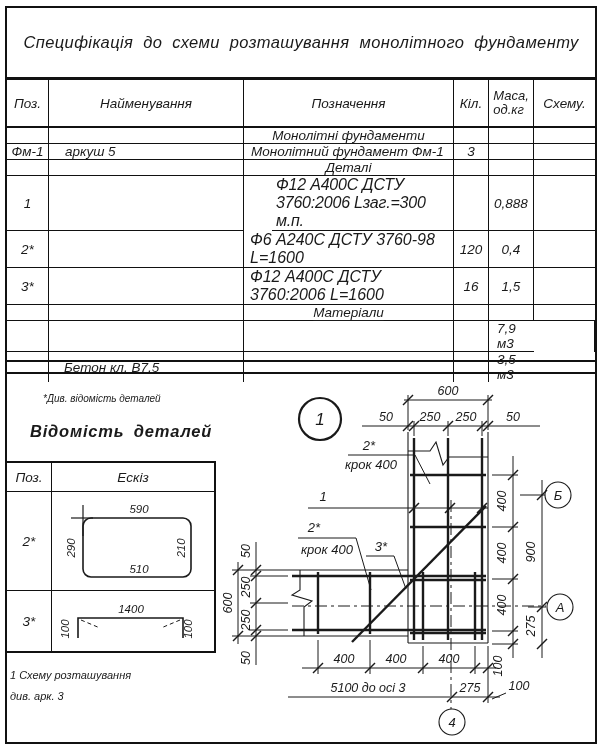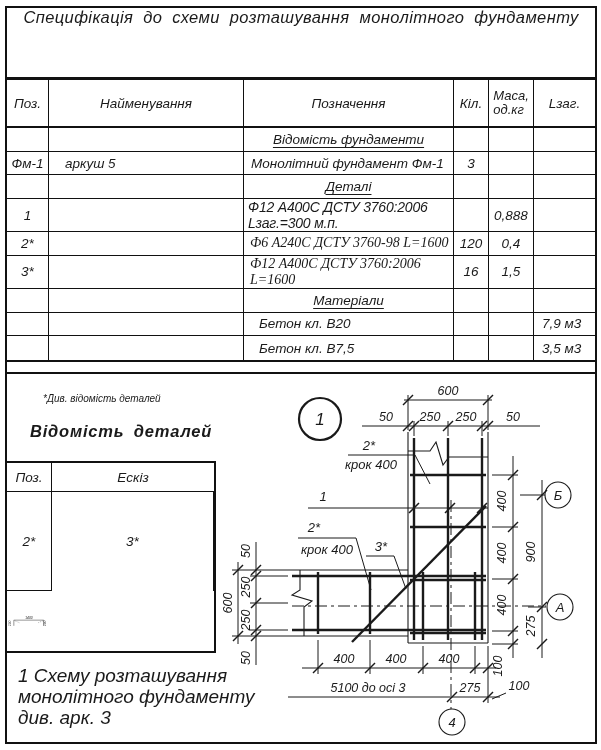--- a/index.html
+++ b/index.html
@@ -5,55 +5,55 @@
   html,body{margin:0;padding:0;}
   body{
     width:601px;height:750px;position:relative;background:#fff;
     font-family:"Liberation Sans",sans-serif;font-style:italic;color:#1a1a1a;
     overflow:hidden;
   }
   .frame{position:absolute;left:5px;top:6px;width:592px;height:738px;
     border:2px solid #111;box-sizing:border-box;}
   
   .titlebox{position:absolute;left:5px;top:6px;width:592px;height:73px;box-sizing:border-box;
-    border:2px solid #111;display:flex;align-items:flex-start;justify-content:center;}
+    border:2px solid #111;display:flex;align-items:center;justify-content:center;}
   .titlebox .t{font-size:16.5px;letter-spacing:.4px;word-spacing:5px;}
   
   .spec{position:absolute;left:5px;top:78px;width:592px;height:284px;box-sizing:border-box;
     border:2px solid #111;display:grid;
     grid-template-columns:42px 195px 210px 35px 45px 1fr;
     grid-template-rows:48px repeat(9,1fr);}
   .cell{border-right:1.5px solid #111;border-bottom:1.3px solid #111;
     display:flex;align-items:center;font-size:13.5px;min-width:0;}
   .cell.lc{border-right:none;}
   .cell.lr{border-bottom:none;}
   .cell.hdr{border-bottom:2.2px solid #111;justify-content:center;text-align:center;}
   .cell.c0,.cell.c3,.cell.c4{justify-content:center;text-align:center;}
   .cell.c1{padding-left:16px;}
   .cell.c2{padding-left:7px;}
   .cell.c5{padding-left:8px;}
   .cell.grp{justify-content:center;padding-left:0;text-decoration:underline;text-underline-offset:3px;}
-  .cell.small{font-size:14px;letter-spacing:-0.2px;padding-left:4px;}
-  .cell.med{font-size:14px;padding-left:6px;font-family:Liberation Serif, serif;}
+  .cell.small{font-size:16px;letter-spacing:-0.2px;padding-left:4px;margin-left:28px;}
+  .cell.med{font-size:16px;padding-left:6px;}
   .cell.pad15{padding-left:15px;}
   .mass2{display:flex;flex-direction:column;line-height:1.08;font-size:13px;text-align:left;}
   
   .sep{position:absolute;left:5px;top:372px;width:592px;height:2px;background:#111;}
   .footnote{position:absolute;left:16px;top:393px;font-size:10px;margin-left:27px;}
   .vheading{position:absolute;left:30px;top:422px;font-size:16.5px;letter-spacing:.8px;word-spacing:4px;font-weight:bold;}
   
   .details{position:absolute;left:5px;top:461px;width:211px;height:192px;box-sizing:border-box;
     border:2px solid #111;display:grid;grid-template-columns:45px 1fr;
     grid-template-rows:29px 99px 1fr;}
   .dcell{border-right:1.5px solid #111;border-bottom:1.5px solid #111;
     display:flex;align-items:center;justify-content:center;font-size:13.5px;min-width:0;}
   .dcell.lc{border-right:none;}
   .dcell.lr{border-bottom:none;}
   .sketchcell{padding:0;}
-  .bottomnote{position:absolute;left:18px;top:665px;font-size:19px;line-height:21px;}
+  .bottomnote{position:absolute;left:10px;top:665px;font-size:11px;line-height:21px;}
   svg{display:block;}
   .draw{position:absolute;left:0;top:0;pointer-events:none;}
   text{fill:#1a1a1a;font-family:"Liberation Sans",sans-serif;font-style:italic;}
 </style>
 </head>
 <body>
 
 <div class="frame"></div>
 
 <div class="titlebox">
@@ -64,25 +64,25 @@
   <div class="cell hdr">Поз.</div>
   <div class="cell hdr">Найменування</div>
   <div class="cell hdr">Позначення</div>
   <div class="cell hdr">Кіл.</div>
   <div class="cell hdr">
     <span class="mass2">
       <span>Маса,</span>
       <span>од.кг</span>
     </span>
   </div>
-  <div class="cell hdr lc">Lзаг.</div>
+  <div class="cell hdr lc">Схему.</div>
 
   <div class="cell c0"></div>
   <div class="cell c1"></div>
-  <div class="cell c2 grp">Відомість фундаменти</div>
+  <div class="cell c2 grp">Монолітні фундаменти</div>
   <div class="cell c3"></div>
   <div class="cell c4"></div>
   <div class="cell c5 lc"></div>
 
   <div class="cell c0">Фм-1</div>
   <div class="cell c1">аркуш 5</div>
   <div class="cell c2">Монолітний фундамент Фм-1</div>
   <div class="cell c3">3</div>
   <div class="cell c4"></div>
   <div class="cell c5 lc"></div>
@@ -117,21 +117,20 @@
 
   <div class="cell c0"></div>
   <div class="cell c1"></div>
   <div class="cell c2 grp">Матеріали</div>
   <div class="cell c3"></div>
   <div class="cell c4"></div>
   <div class="cell c5 lc"></div>
 
   <div class="cell c0"></div>
   <div class="cell c1"></div>
-  <div class="cell c2 pad15">Бетон кл. В20</div>
   <div class="cell c3"></div>
   <div class="cell c4"></div>
   <div class="cell c5 lc">7,9 м3</div>
 
   <div class="cell c0 lr"></div>
   <div class="cell c1 lr"></div>
   <div class="cell c2 lr pad15">Бетон кл. В7,5</div>
   <div class="cell c3 lr"></div>
   <div class="cell c4 lr"></div>
   <div class="cell c5 lc lr">3,5 м3</div>
@@ -140,39 +139,51 @@
 <div class="sep"></div>
 
 <div class="footnote">*Див. відомість деталей</div>
 <div class="vheading">Відомість деталей</div>
 
 <div class="details">
   <div class="dcell">Поз.</div>
   <div class="dcell lc">Ескіз</div>
 
   <div class="dcell">2*</div>
+  <div class="dcell lc sketchcell">
+    <svg width="158" height="97" viewBox="0 0 158 97">
+      <g stroke="#1a1a1a" fill="none" stroke-width="1.6">
+        <rect x="29" y="25" width="108" height="59" rx="8"></rect>
+        <path d="M17 25 H39" stroke-width="1.2"></path>
+        <path d="M29 12 V43" stroke-width="1.2"></path>
+      </g>
+      <text x="85" y="20" font-size="11.5" text-anchor="middle">590</text>
+      <text x="85" y="80" font-size="11.5" text-anchor="middle">510</text>
+      <text x="21" y="55" font-size="11.5" text-anchor="middle" transform="rotate(-90 21 55)">290</text>
+      <text x="131" y="55" font-size="11.5" text-anchor="middle" transform="rotate(-90 131 55)">210</text>
+    </svg>
+  </div>
 
   <div class="dcell lr">3*</div>
   <div class="dcell lc lr sketchcell">
     <svg width="158" height="58" viewBox="0 0 158 58">
       <g stroke="#1a1a1a" fill="none">
         <path d="M24 46 V26 H129 V46" stroke-width="1.6"></path>
         <path d="M27 28 L46 36" stroke-width="1" stroke-dasharray="4 3"></path>
         <path d="M126 28 L107 36" stroke-width="1" stroke-dasharray="4 3"></path>
       </g>
       <text x="77" y="21" font-size="11.5" text-anchor="middle">1400</text>
       <text x="15" y="37" font-size="11.5" text-anchor="middle" transform="rotate(-90 15 37)">100</text>
       <text x="138" y="37" font-size="11.5" text-anchor="middle" transform="rotate(-90 138 37)">100</text>
     </svg>
   </div>
 </div>
 
 <div class="bottomnote">
   <div>1 Схему розташування</div>
-  <div>монолітного фундаменту</div>
   <div>див. арк. 3</div>
 </div>
 
 <svg class="draw" width="601" height="750" viewBox="0 0 601 750">
 
   <g stroke="#1a1a1a" stroke-width="1.1" fill="none">
     <path d="M408 432 V643"></path>
     <path d="M488 432 V643"></path>
     <path d="M408 643 H488"></path>
     <path d="M288 570 H408"></path>

